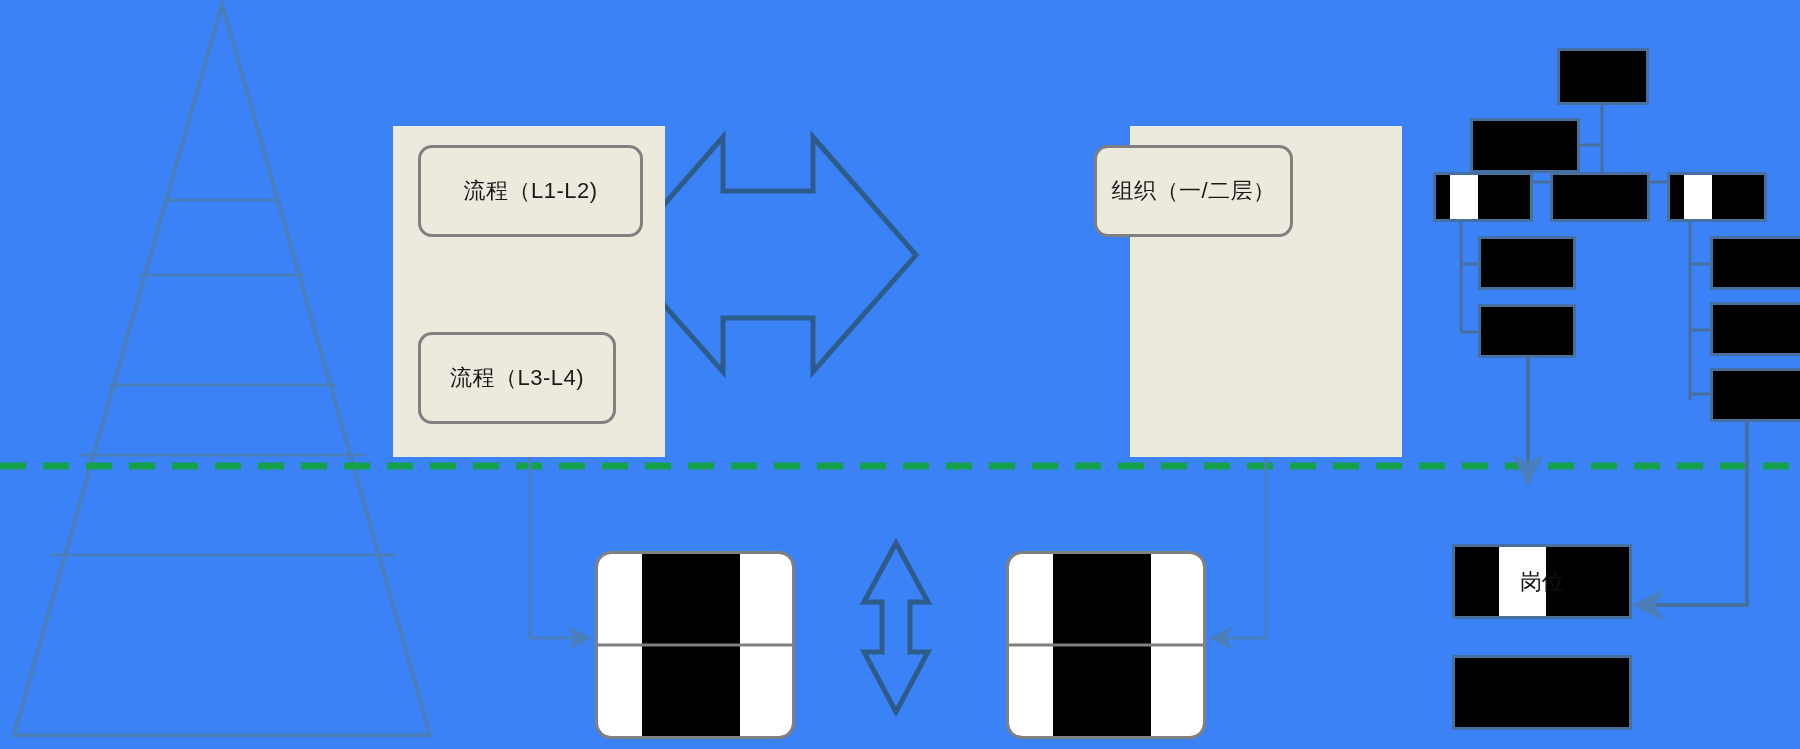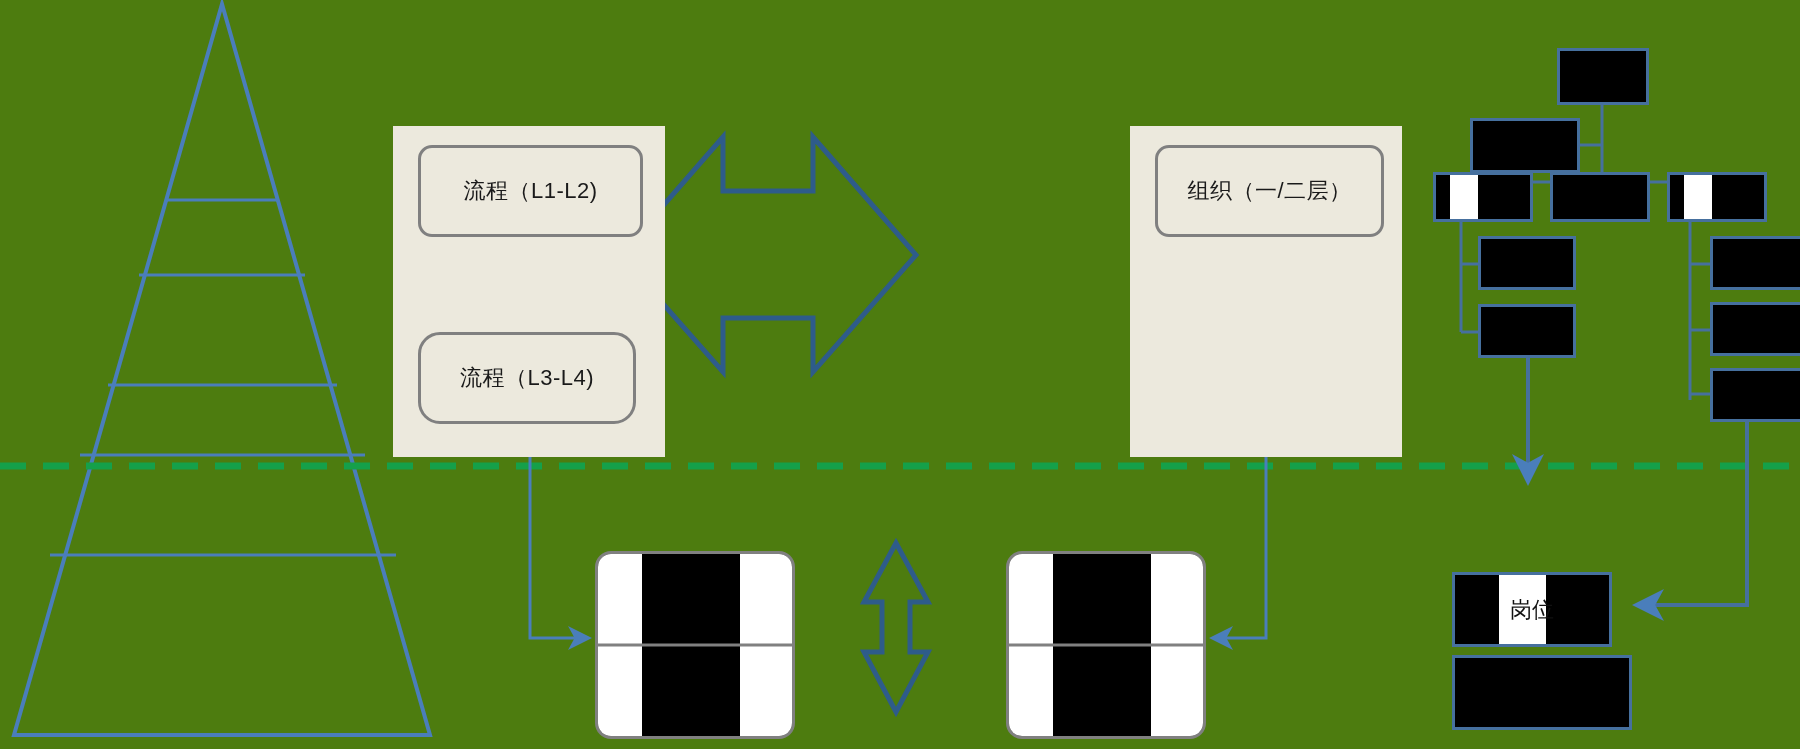--- a/index.html
+++ b/index.html
@@ -1,32 +1,32 @@
 <!DOCTYPE html>
 <html><head>
 <meta charset="utf-8">
 <style>
   html,body{margin:0;padding:0;background:#000;}
   body{width:1800px;height:749px;overflow:hidden;
        font-family:"Liberation Sans","DejaVu Sans",sans-serif;}
-  #stage{position:relative;width:1800px;height:749px;background:#4d7c0f;}
+  #stage{position:relative;width:1800px;height:749px;background:#3b82f6;}
   #stage svg{position:absolute;left:0;top:0;}
 
   
   .panel{position:absolute;background:#ECE9DD;}
   #panel-process{left:393px;top:126px;width:272px;height:331px;}
   #panel-org{left:1130px;top:126px;width:272px;height:331px;}
 
   
   .rnode{position:absolute;border:3px solid #808080;border-radius:14px;
          background:#ECE9DD;display:flex;align-items:center;justify-content:center;
          color:#1a1a1a;font-size:22px;letter-spacing:.5px;box-sizing:border-box;}
   #node-process-l12{left:418px;top:145px;width:225px;height:92px;}
-  #node-process-l34{left:418px;top:332px;width:218px;height:92px;border-radius:22px;}
-  #node-org-top{left:1155px;top:145px;width:229px;height:92px;}
+  #node-process-l34{left:418px;top:332px;width:198px;height:92px;}
+  #node-org-top{left:1094px;top:145px;width:199px;height:92px;}
   #node-org-low{left:1155px;top:332px;width:225px;height:92px;}
 
   
   .bbox{position:absolute;border:3px solid #808080;border-radius:16px;
         background:#000;box-sizing:border-box;overflow:hidden;}
   #bbox-left{left:595px;top:551px;width:200px;height:188px;}
   #bbox-right{left:1006px;top:551px;width:200px;height:188px;}
   .band{position:absolute;top:0;bottom:0;background:#fff;}
 
   
@@ -138,20 +138,20 @@
     <div class="otext"></div>
   </div>
 
   <div class="ocell" id="oc-c1a" style="left:1478px;top:236px;width:98px;height:54px;"></div>
   <div class="ocell" id="oc-c1b" style="left:1478px;top:304px;width:98px;height:54px;"></div>
 
   <div class="ocell" id="oc-c3a" style="left:1710px;top:236px;width:98px;height:54px;"></div>
   <div class="ocell" id="oc-c3b" style="left:1710px;top:302px;width:98px;height:54px;"></div>
   <div class="ocell" id="oc-c3c" style="left:1710px;top:368px;width:98px;height:54px;"></div>
 
-  <div class="ocell clip" id="oc-post" style="left:1452px;top:572px;width:160px;height:75px;">
+  <div class="ocell clip" id="oc-post" style="left:1452px;top:544px;width:180px;height:75px;">
     <div class="whband" style="left:44px;width:47px;"></div>
     <div class="otext">岗位</div>
   </div>
 
   <div class="ocell" id="oc-bottom" style="left:1452px;top:655px;width:180px;height:75px;"></div>
 
 </div>
 
 </body></html>

